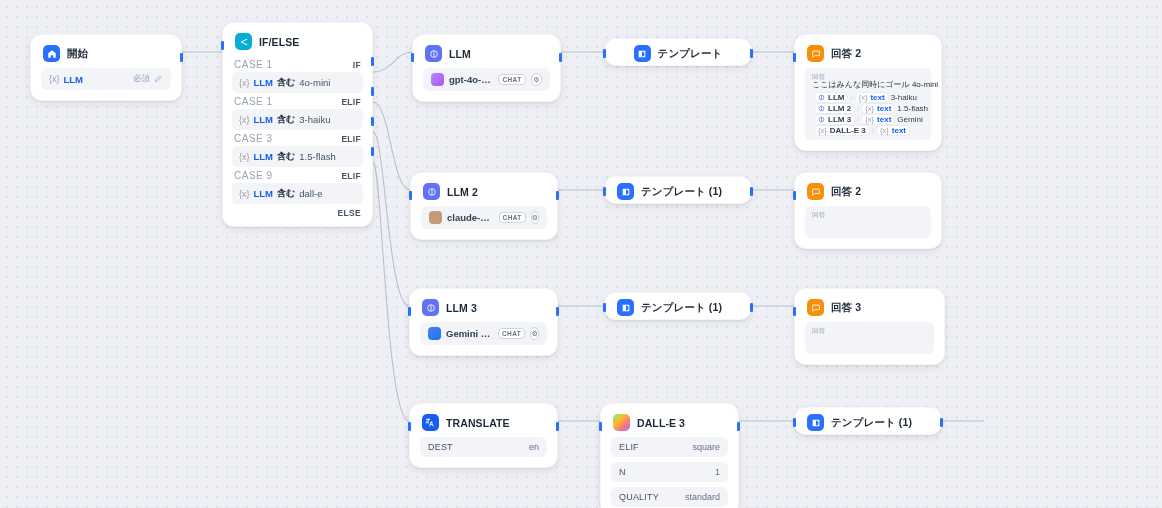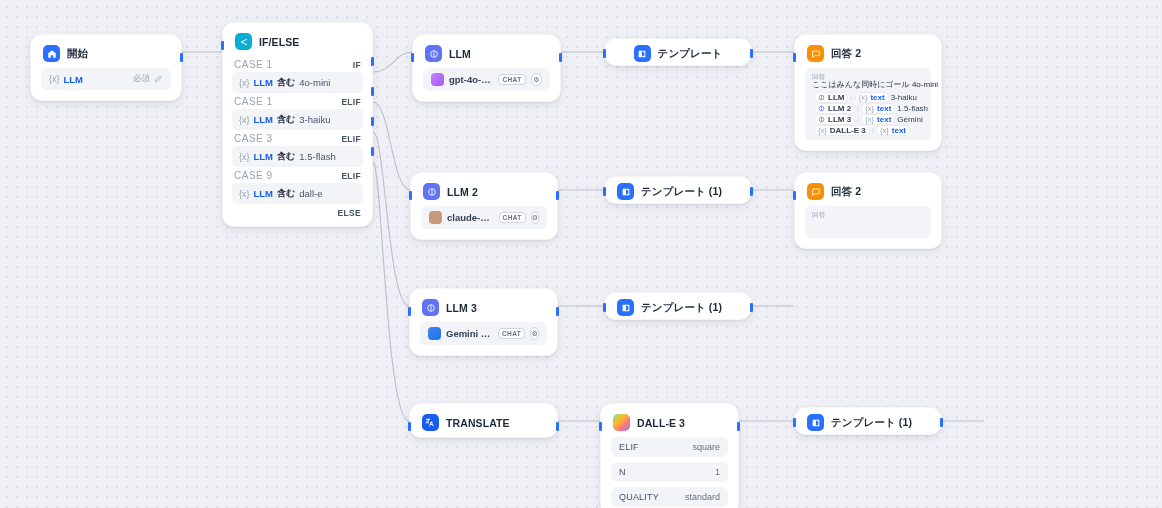--- a/index.html
+++ b/index.html
@@ -408,29 +408,51 @@
         <svg width="10" height="10" viewBox="0 0 24 24" fill="#fff">
             <path d="M5 4h14a1 1 0 0 1 1 1v14a1 1 0 0 1-1 1H5a1 1 0 0 1-1-1V5a1 1 0 0 1 1-1zm7 2v12a6 6 0 0 0 0-12z"></path>
           </svg>
       </span>
       <span class="ntitle">テンプレート (1)</span>
     </div>
     <span class="port left" style="top:10px;"></span>
     <span class="port right" style="top:10px;"></span>
   </div>
 
+  <div class="node" style="left:794px;top:288px;width:151px;">
+    <div class="nhead">
+      <span class="nicon" style="background:#f79009;">
+        <svg width="10" height="10" viewBox="0 0 24 24" fill="none" stroke="#fff" stroke-width="2">
+            <path d="M4 5h16v11H9l-5 4z"></path>
+          </svg>
+      </span>
+      <span class="ntitle">回答 3</span>
+    </div>
+    <div class="nbody">
+      <div class="ansbox" style="height:22px;">
+        <div class="anslabel">回答</div>
+      </div>
+    </div>
+    <span class="port left" style="top:18px;"></span>
+  </div>
 
   <div class="node" style="left:409px;top:403px;width:149px;">
     <div class="nhead">
       <span class="nicon" style="background:#155eef;">
         <svg width="11" height="11" viewBox="0 0 24 24" fill="#fff">
             <path d="M3 4h8v2H9.2c-.4 2-1.3 3.7-2.5 5 .7.6 1.4 1.1 2.1 1.5l-.7 1.8c-1-.5-1.9-1.1-2.8-1.9-1 .9-2.2 1.6-3.3 2.1L1.2 13c1-.4 2-1 2.8-1.7-.7-.8-1.3-1.8-1.7-2.8h2c.3.6.7 1.2 1.2 1.7.9-1 1.5-2.2 1.8-3.2H3V4zm9.5 6h3l3.5 10h-2l-.8-2.3h-4.4L11 20H9l3.5-10zm.9 5.9h3.2l-1.6-4.6-1.6 4.6z"></path>
           </svg>
       </span>
       <span class="ntitle">TRANSLATE</span>
+    </div>
+    <div class="nbody">
+      <div class="row rowkv">
+        <span class="kv-k">DEST</span>
+        <span class="kv-v">en</span>
+      </div>
     </div>
     <span class="port left" style="top:18px;"></span>
     <span class="port right" style="top:18px;"></span>
   </div>
 
   <div class="node" style="left:600px;top:403px;width:139px;">
     <div class="nhead">
       <span class="nicon" style="background:linear-gradient(135deg,#6ee7b7 0%,#fbbf24 35%,#fb7185 70%,#818cf8 100%);"></span>
       <span class="ntitle">DALL-E 3</span>
     </div>

